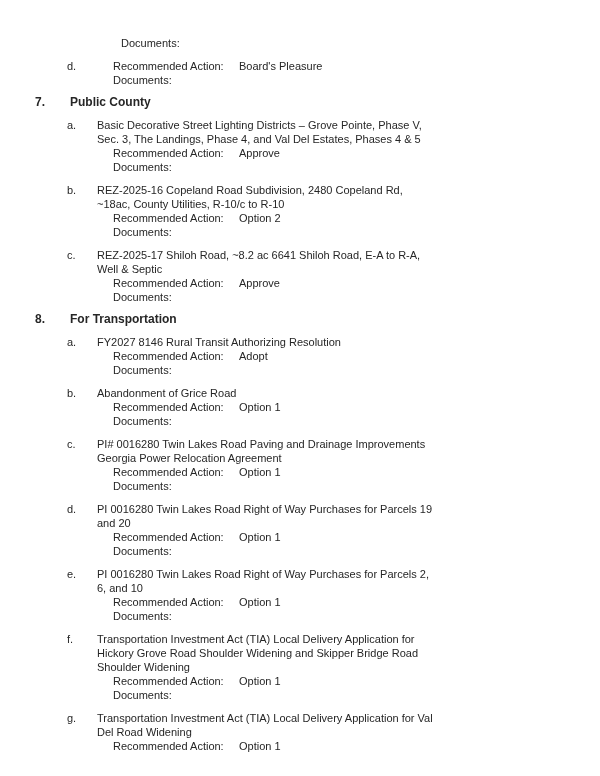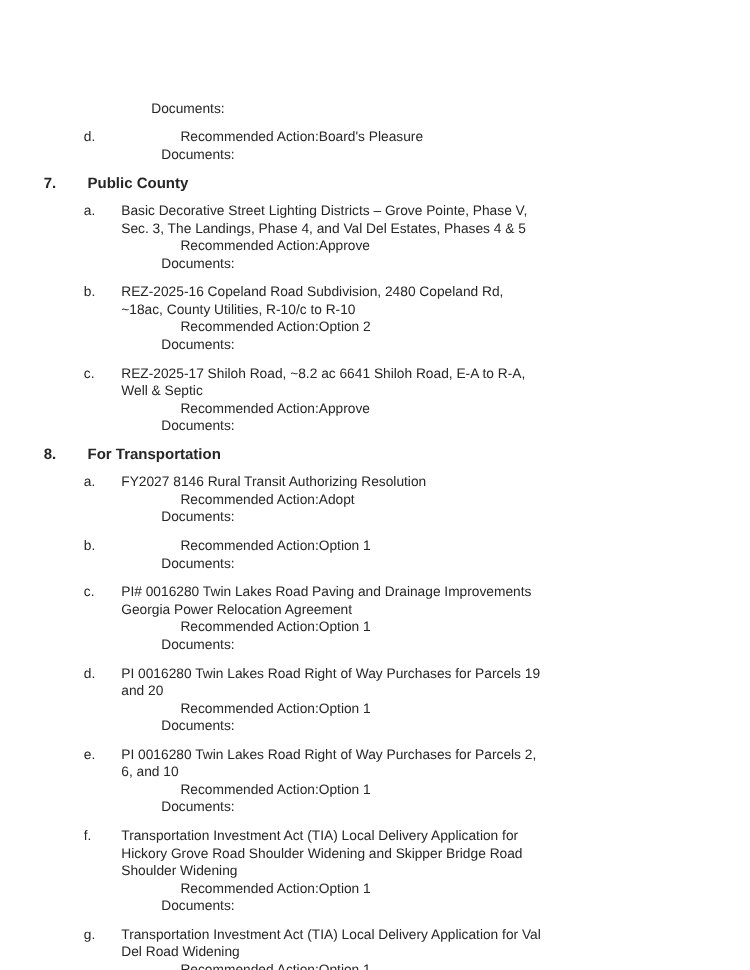--- a/index.html
+++ b/index.html
@@ -10,21 +10,21 @@
     font-family: "Liberation Sans", sans-serif;
     font-size: 11px;
     line-height: 14px;
     color: #262626;
     overflow: hidden;
   }
   .page {
     box-sizing: border-box;
     width: 476px;
     height: 776px;
-    padding: 80px 37px 0 35px;
+    padding: 36px 37px 0 35px;
   }
   .orphan-doc {
     margin-left: 86px;
   }
   .section-heading {
     display: flex;
     margin-top: 8px;
     font-weight: bold;
     font-size: 12px;
     line-height: 14px;
@@ -41,22 +41,21 @@
   .agenda-item .letter {
     width: 30px;
     flex-shrink: 0;
   }
   .agenda-item .body {
     flex: 1;
     max-width: 466px;
   }
   .sub-line {
     display: flex;
-    margin-left: 32px;
-    text-align: right;
+    margin-left: 16px;
   }
   .sub-line .ra-label {
     width: 126px;
     flex-shrink: 0;
   }
 </style>
 </head>
 <body>
 
 <div class="page">
@@ -128,20 +127,21 @@
         <span class="ra-label">Recommended Action:</span>
         <span>Adopt</span>
       </div>
       <div class="sub-line">Documents:</div>
     </div>
   </div>
 
   <div class="agenda-item">
     <div class="letter">b.</div>
     <div class="body">
+      <div>Abandonment of Grice Road</div>
       <div class="sub-line">
         <span class="ra-label">Recommended Action:</span>
         <span>Option 1</span>
       </div>
       <div class="sub-line">Documents:</div>
     </div>
   </div>
 
   <div class="agenda-item">
     <div class="letter">c.</div>

